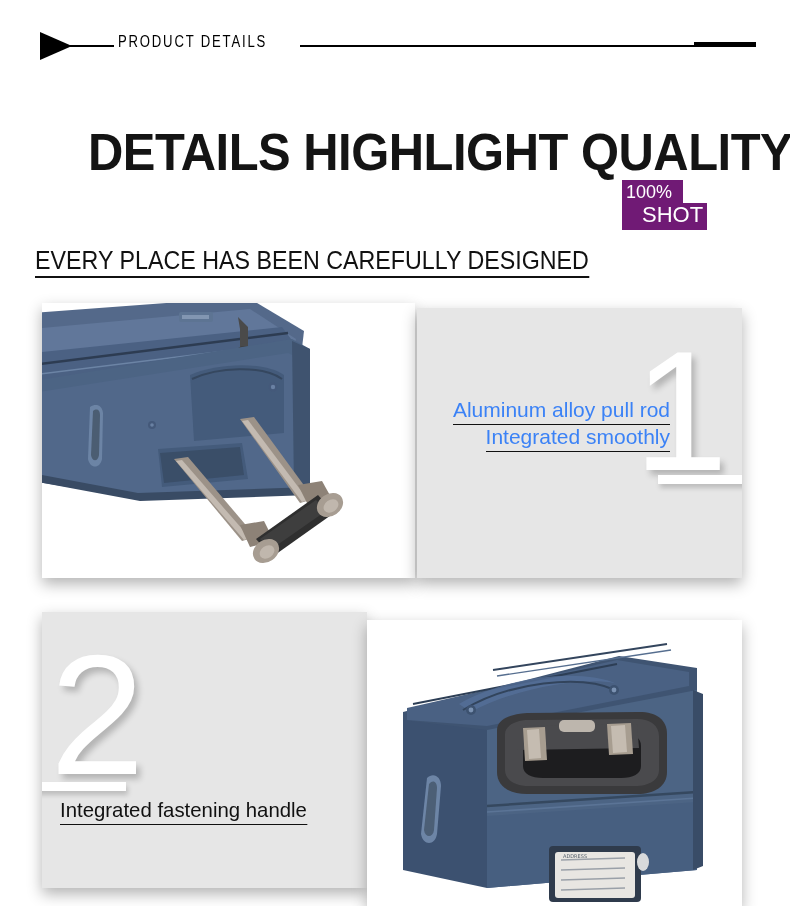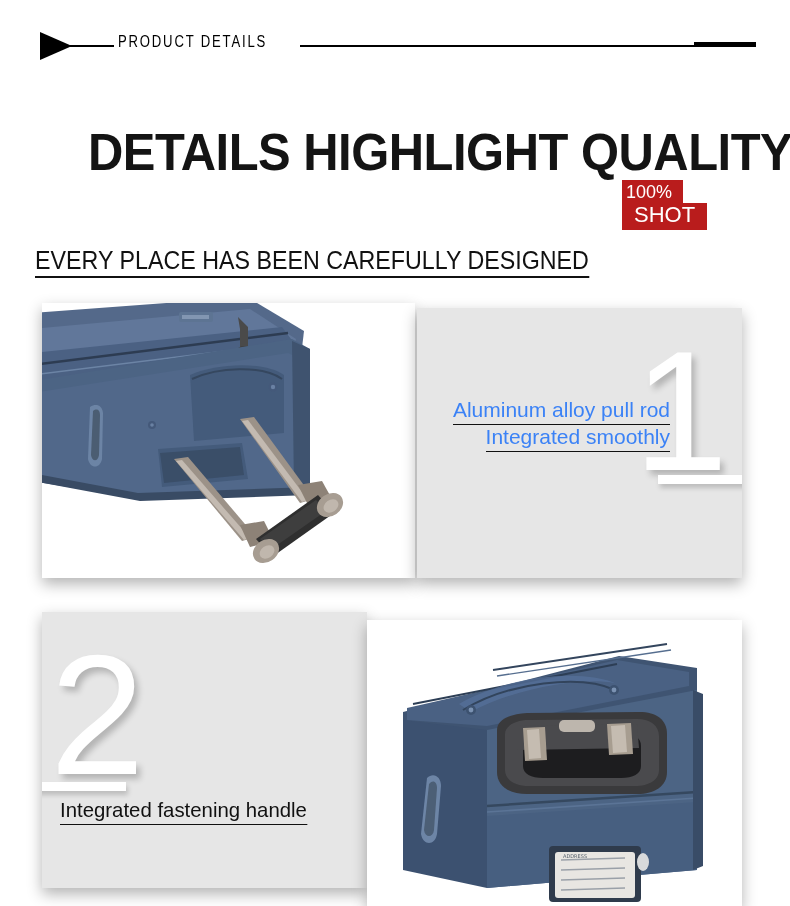--- a/index.html
+++ b/index.html
@@ -73,37 +73,37 @@
     white-space: nowrap;
     line-height: 1.0;
   }
 
   
   .badge {
     position: absolute;
     left: 622px; top: 180px;
   }
   .badge-row {
-    background: #b91c1c;
+    background: #701a75;
     color: #ffffff;
     display: block;
     white-space: nowrap;
     font-weight: 400;
     line-height: 1.0;
   }
   .badge-top {
     width: 61px;
     font-size: 18px;
     padding: 3px 0 2px 4px;
     box-sizing: border-box;
   }
   .badge-bottom {
     width: 85px;
     font-size: 22px;
-    padding: 1px 0 4px 12px;
+    padding: 1px 0 4px 20px;
     box-sizing: border-box;
   }
 
   
   .subtitle {
     position: absolute;
     left: 35px; top: 247px;
     font-size: 25px;
     font-weight: 400;
     color: #111111;

